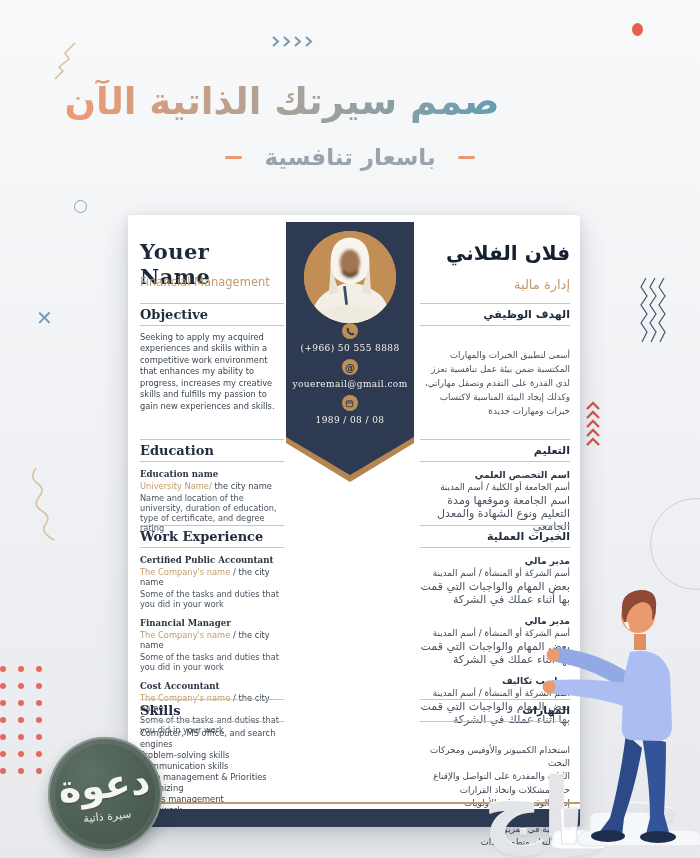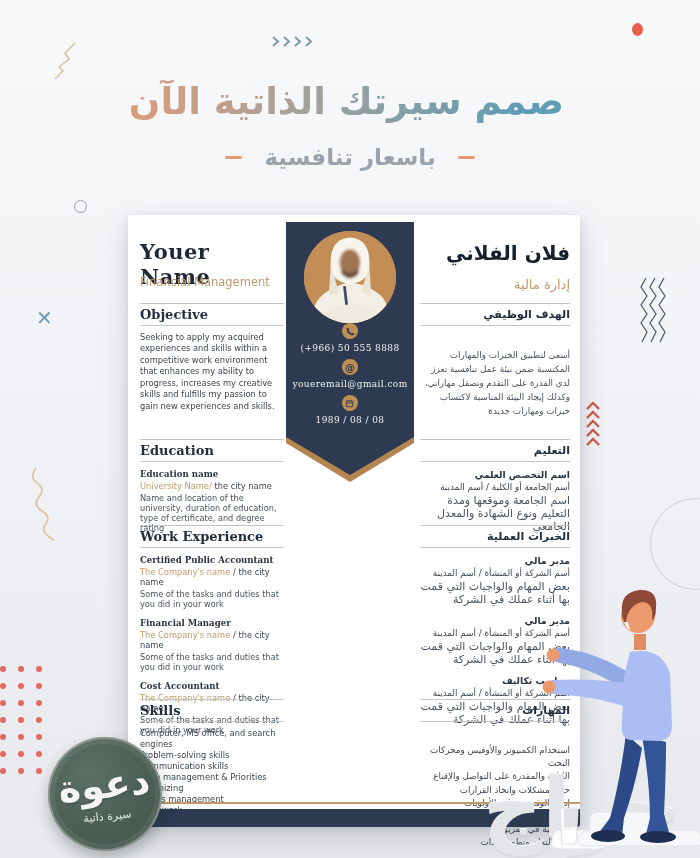--- a/index.html
+++ b/index.html
@@ -2,21 +2,21 @@
 <html><head>
 <meta charset="utf-8">
 <style>
   * { margin:0; padding:0; box-sizing:border-box; }
   html,body { width:700px; height:858px; }
   body { font-family:"DejaVu Sans", sans-serif; }
   .canvas { position:relative; width:700px; height:858px; overflow:hidden;
     background:linear-gradient(180deg,#f8f9fa 0%,#f0f1f4 55%,#e7e9ec 100%); }
 
   
-  .main-title { position:absolute; top:80px; left:0; width:564px; text-align:right;
+  .main-title { position:absolute; top:80px; left:0; width:564px; text-align:center;
     font-size:37px; font-weight:bold; letter-spacing:1px;
     background:linear-gradient(to left,#5f9cb5 8%,#a8a29a 48%,#ef9a72 88%);
     -webkit-background-clip:text; background-clip:text; color:transparent; }
   .subtitle-row { position:absolute; top:144px; left:0; width:700px;
     display:flex; align-items:center; justify-content:center; gap:22px; }
   .subtitle { font-size:23px; font-weight:bold; color:#9aa3ad; letter-spacing:1px; }
   .dash { width:17px; height:3px; background:#e89a6e; border-radius:2px; }
 
   
   .deco { position:absolute; }

